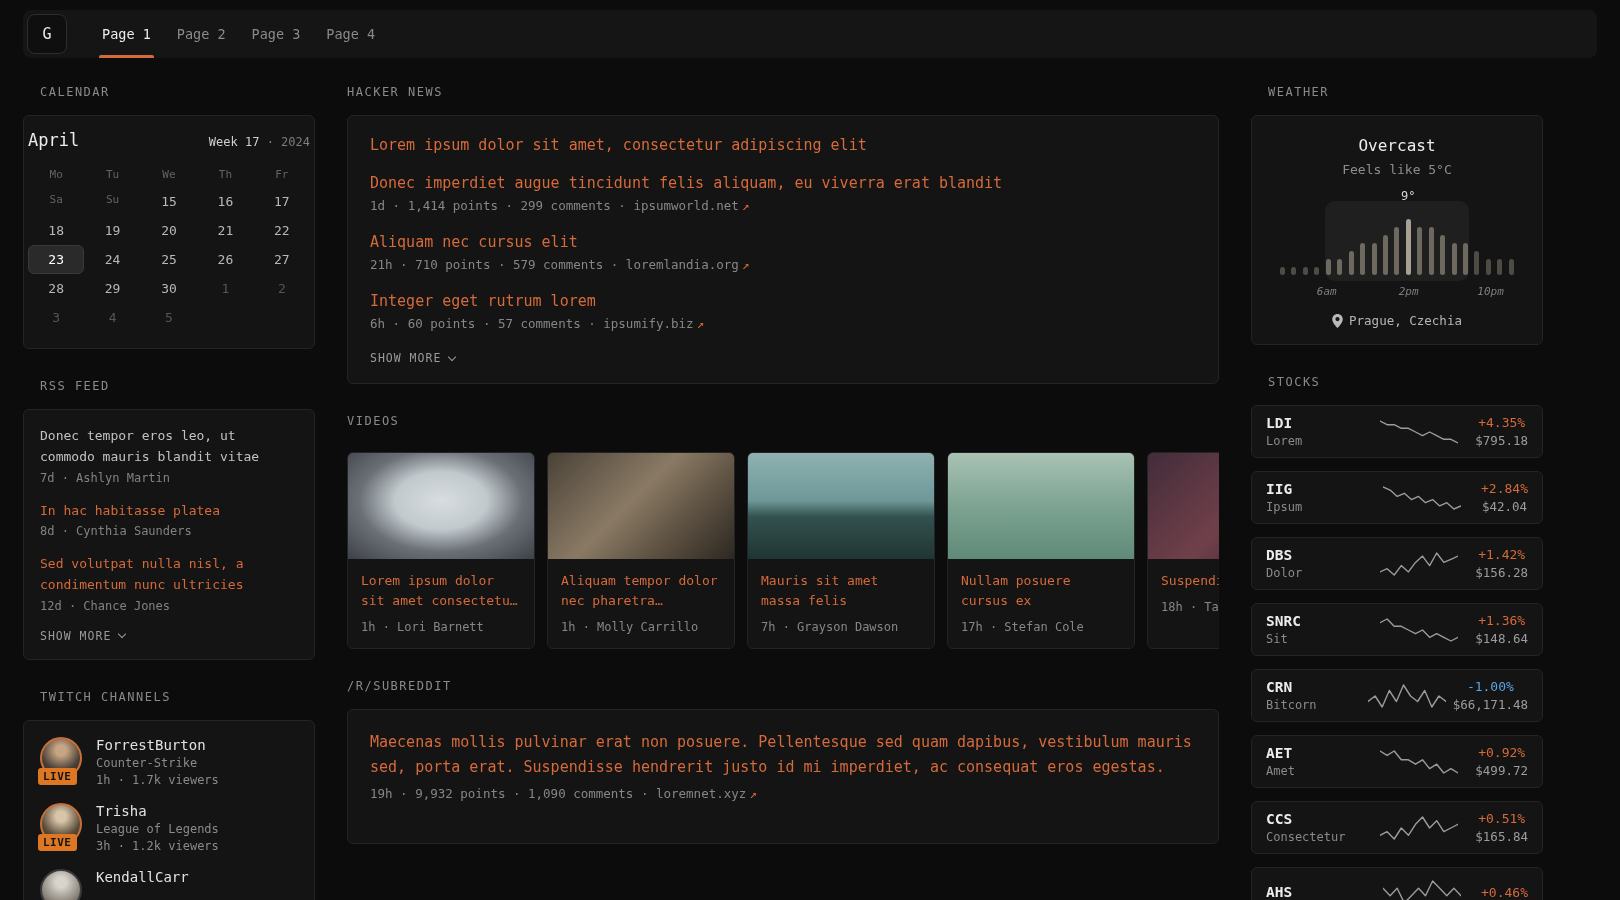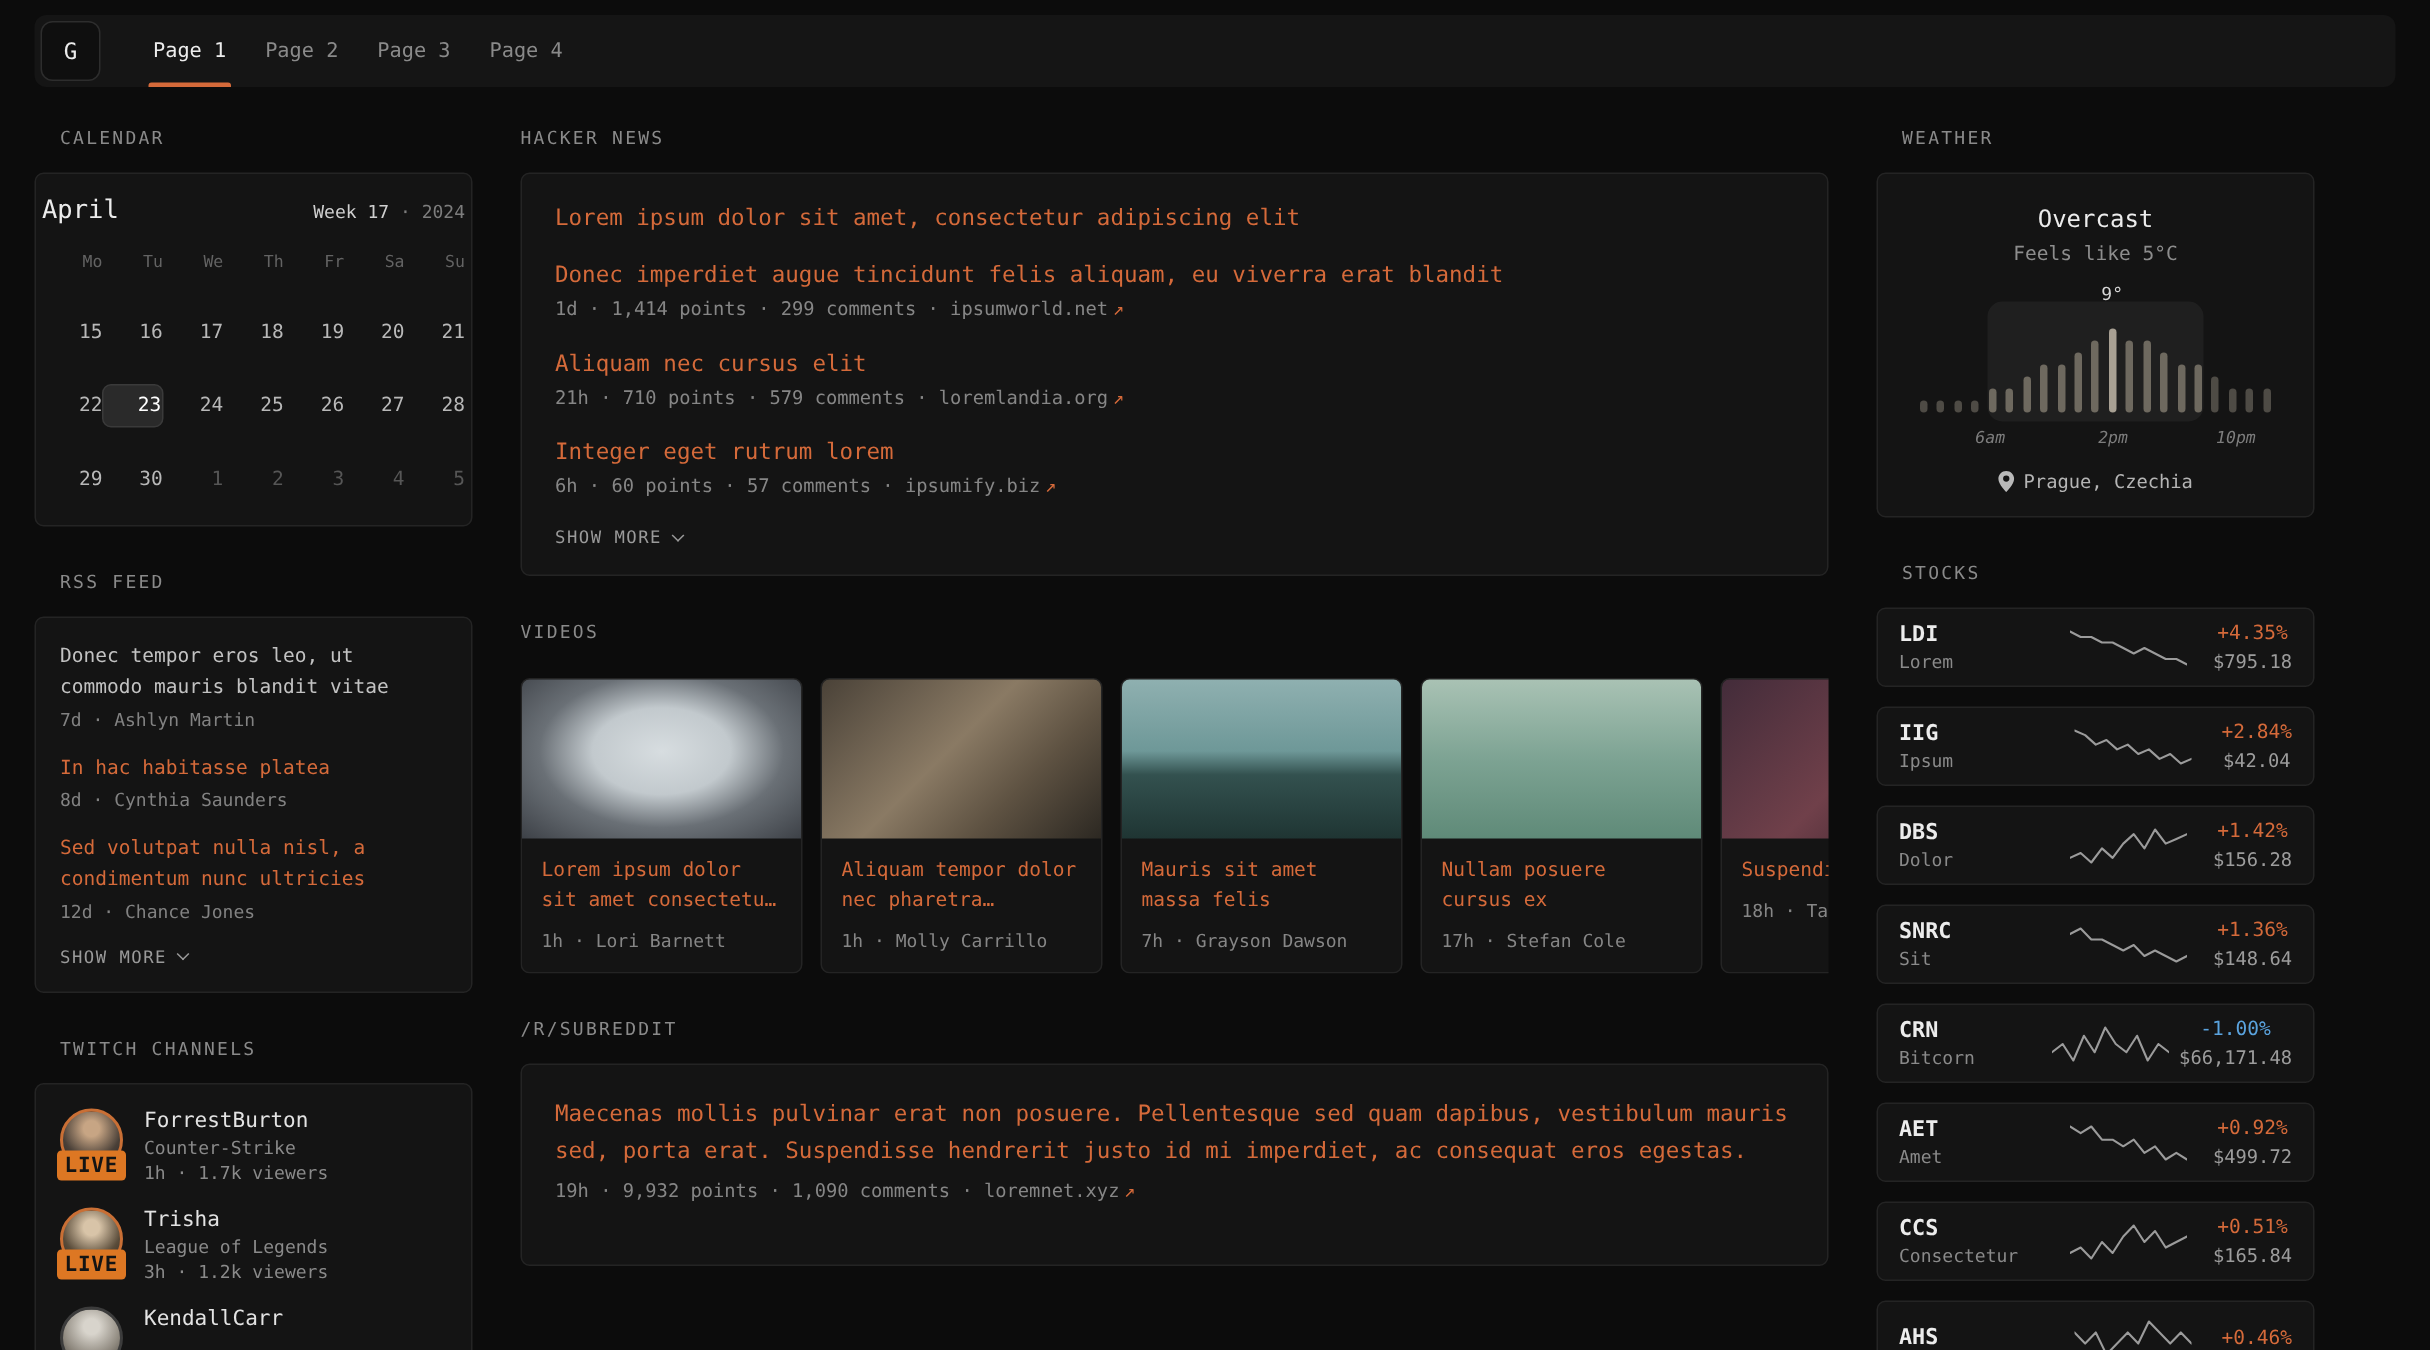--- a/index.html
+++ b/index.html
@@ -31,39 +31,39 @@
   .item-meta{font-size:12px;color:#828282;margin-top:3px;}
   .show-more{display:flex;align-items:center;gap:8px;font-size:11.5px;letter-spacing:1px;color:#9a9a9a;cursor:pointer;margin-top:4px;}
   .chev{width:6px;height:6px;border-right:1.5px solid #9a9a9a;border-bottom:1.5px solid #9a9a9a;transform:rotate(45deg);margin-top:-3px;}
   .ext{color:var(--accent);margin-left:3px;}
   
   .cal-card{padding:14px 4px 16px;}
   .cal-head{display:flex;justify-content:space-between;align-items:baseline;margin-bottom:12px;}
   .cal-month{font-size:17px;color:var(--bright);}
   .cal-meta{font-size:12px;color:#7d7d7d;}
   .cal-week{color:#cfcfcf;}
-  .cal-grid{display:grid;grid-template-columns:repeat(7,1fr);row-gap:20px;text-align:right;}
+  .cal-grid{display:grid;grid-template-columns:repeat(5,1fr);row-gap:0;text-align:center;}
   .cal-wd{font-size:11px;color:var(--dimmer);padding:6px 0;}
   .cal-day{font-size:13px;color:#b8b8b8;padding:7px 0;border-radius:6px;}
   .cal-day.today{background:#2a2a2a;border:1px solid #3a3a3a;padding:6px 0;color:#ffffff;}
   .cal-day.muted{color:#565656;}
   
   .rss-card{padding:16px;}
   .rss-item{margin-bottom:16px;}
   .rss-title{display:block;font-size:13px;line-height:1.6;color:var(--accent);cursor:pointer;}
   .rss-title.read{color:#c2c2c2;}
   
   .tw-card{padding:16px;display:flex;flex-direction:column;gap:16px;}
   .tw-row{display:flex;gap:14px;align-items:flex-start;cursor:pointer;}
   .tw-avatar-wrap{position:relative;flex:0 0 auto;}
   .tw-avatar{width:42px;height:42px;border-radius:50%;border:2px solid #c96f35;}
   .av-1{background:radial-gradient(circle at 50% 30%, #c7a584 16%, #4a4038 60%, #211d19);}
   .av-2{background:radial-gradient(circle at 50% 30%, #d8c4a8 16%, #5a4c3a 60%, #242019);}
   .av-3{background:radial-gradient(circle at 50% 30%, #d8d4cc 16%, #8e887e 60%, #3c3832);border-color:#3c3c3c;}
-  .live-badge{position:absolute;left:-2px;bottom:-6px;background:#dd7723;color:#141414;font-size:14px;font-weight:bold;
+  .live-badge{position:absolute;left:-2px;bottom:-6px;background:#dd7723;color:#141414;font-size:11px;font-weight:bold;
               letter-spacing:.5px;padding:2px 5px;border-radius:3px;}
   .live-badge:empty{display:none;}
   .tw-name{font-size:14px;color:#e3e3e3;}
   .tw-game,.tw-meta{font-size:12px;color:var(--dim);margin-top:3px;}
   .tw-game:empty,.tw-meta:empty{display:none;}
   
   .hn-card{padding:20px 22px 18px;}
   .hn-item{margin-bottom:20px;}
   .hn-title{display:block;font-size:15px;color:var(--accent);cursor:pointer;}
   .hn-meta{font-size:12.5px;color:#868686;margin-top:6px;}

